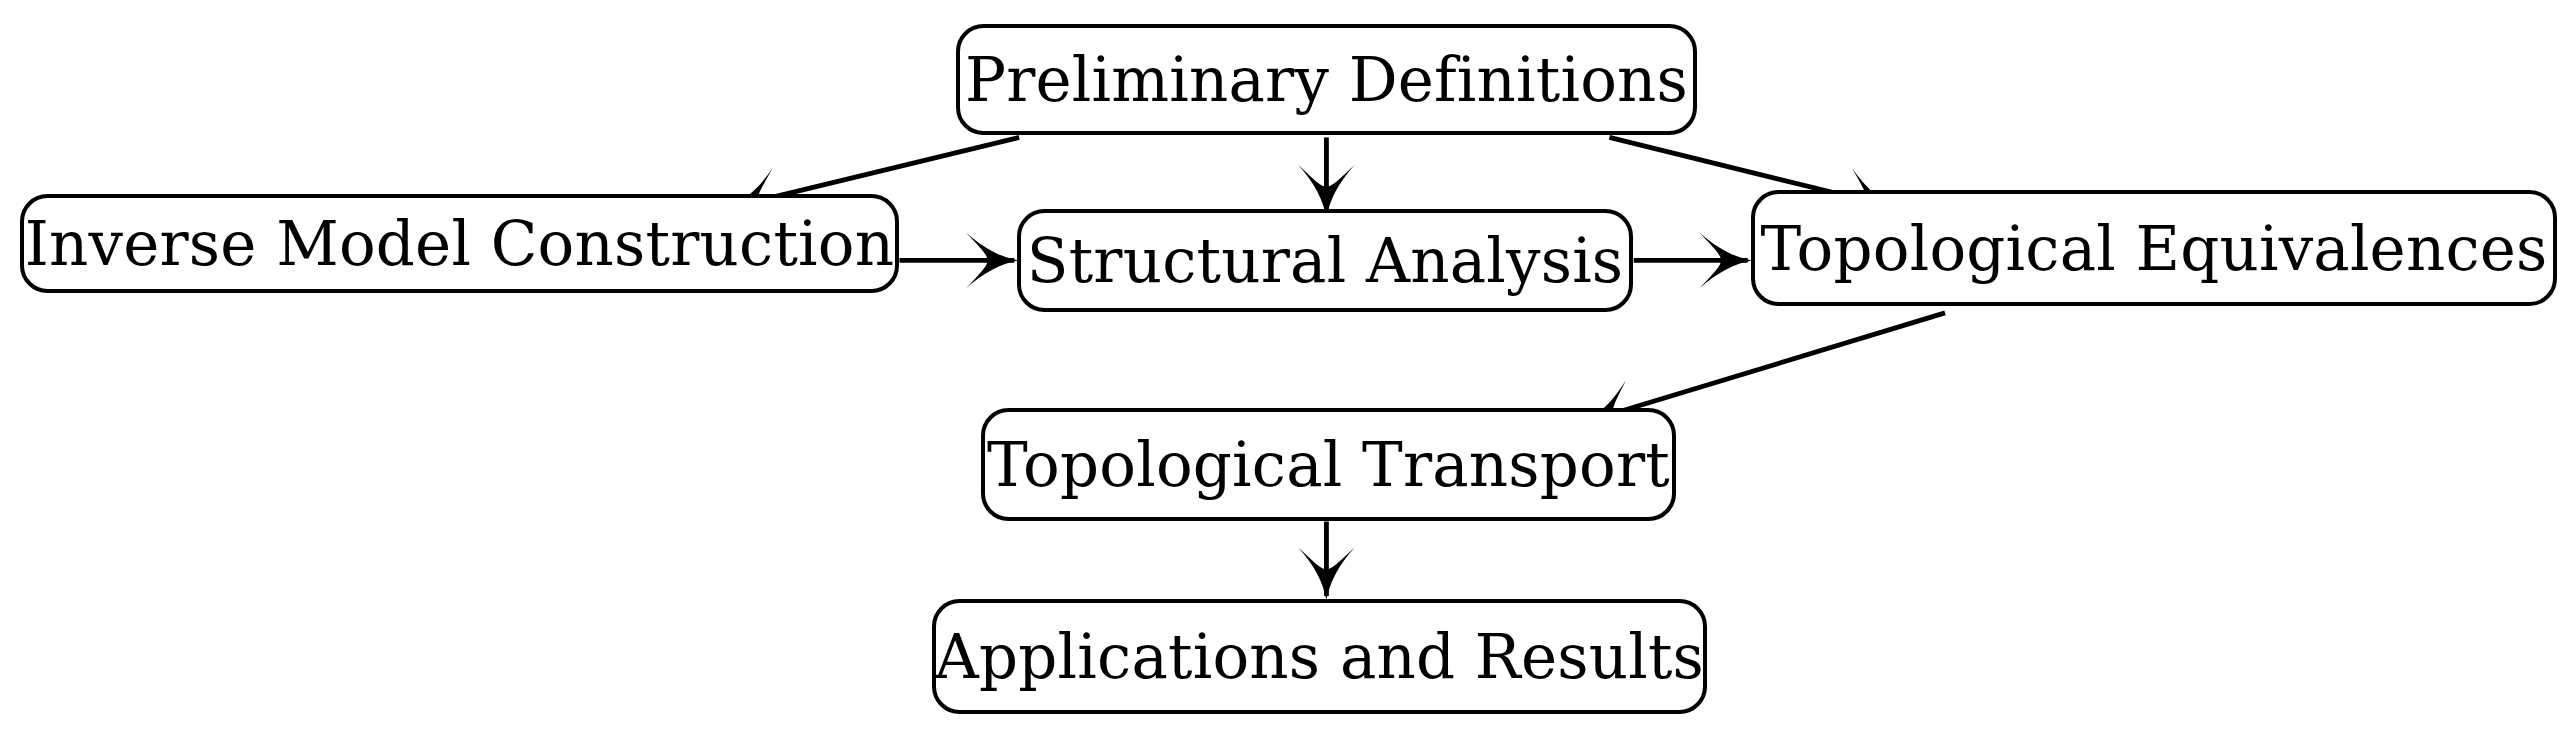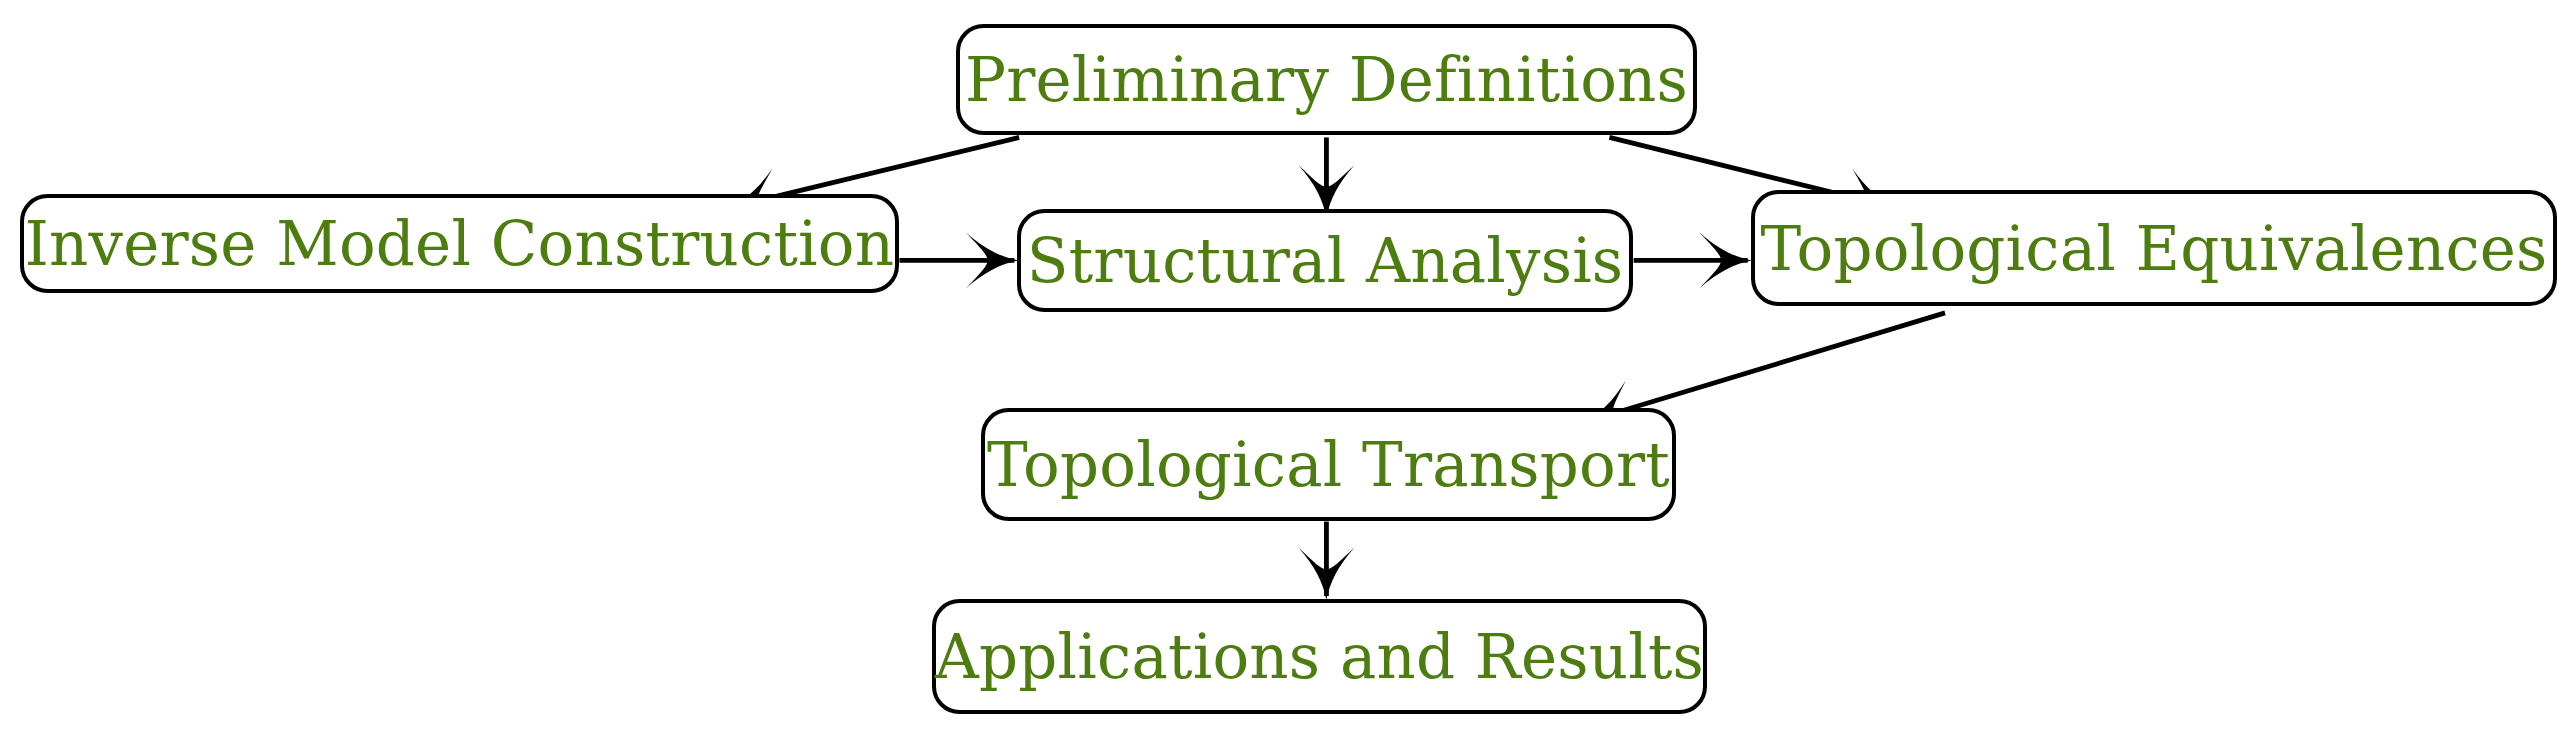--- a/index.html
+++ b/index.html
@@ -27,21 +27,21 @@
   .node {
     position: absolute;
     box-sizing: border-box;
     background: #ffffff;
     border: 4.9px solid #000000;
     border-radius: 27.5px;
     display: flex;
     align-items: center;
     justify-content: center;
     text-align: center;
-    color: #4d7c0f;
+    color: #000000;
     line-height: 1.0;
     white-space: nowrap;
     z-index: 2;
   }
   .node-label {
     font-size: 61px;
     letter-spacing: 0.2px;
     padding: 0 13px;
     display: block;
   }

